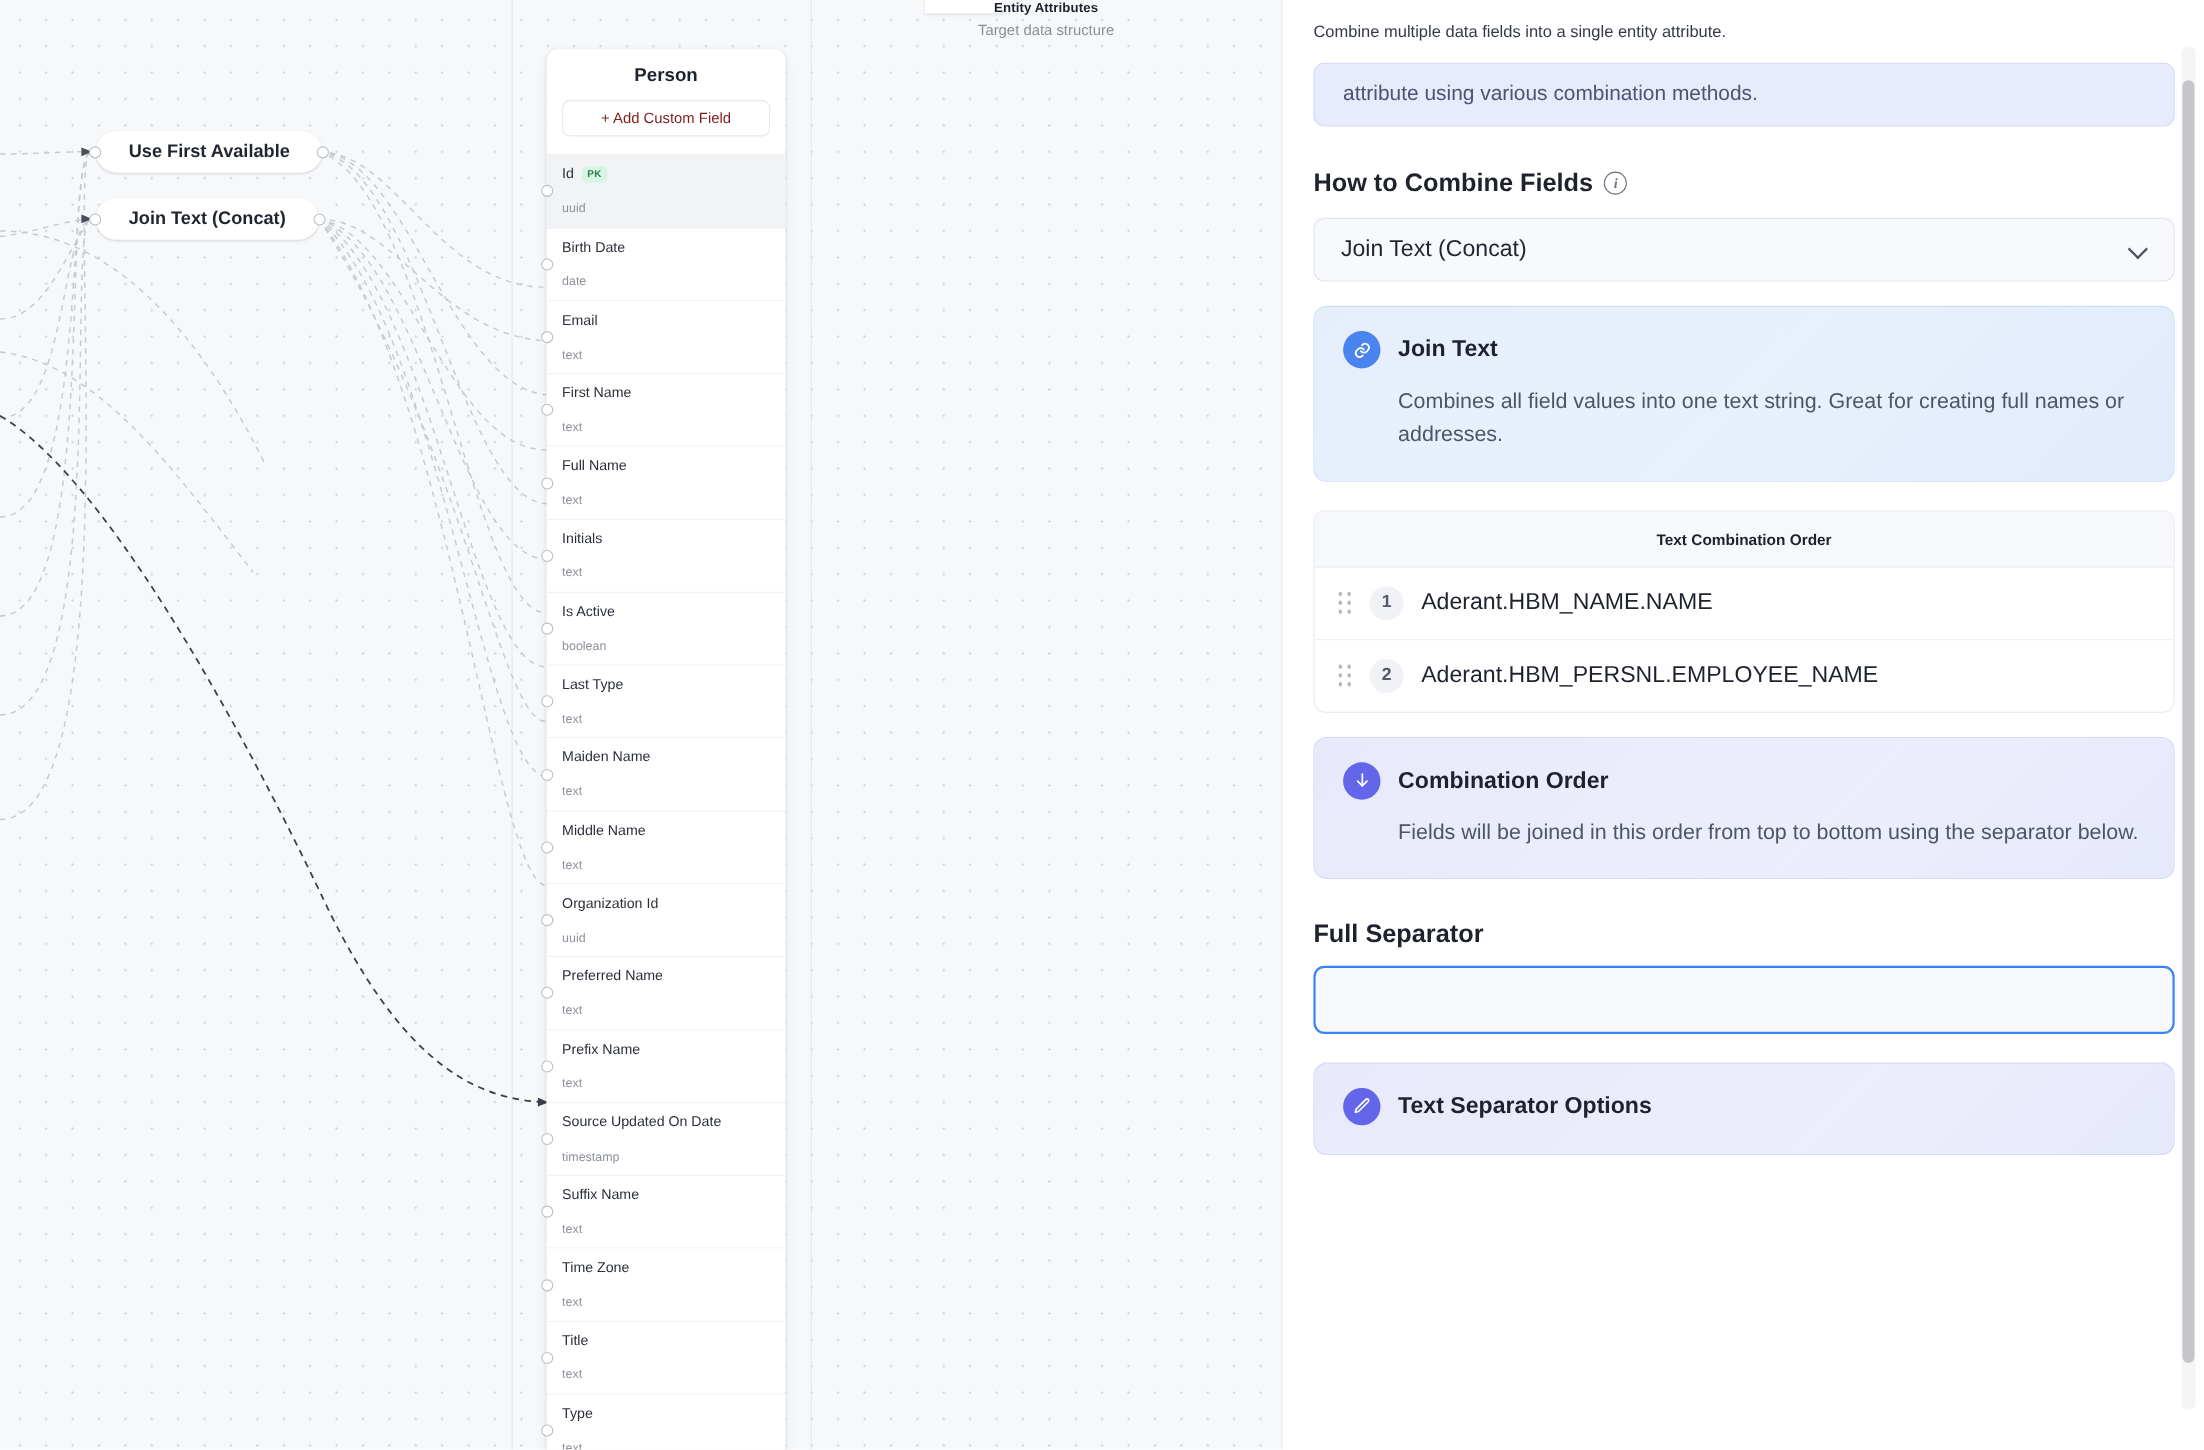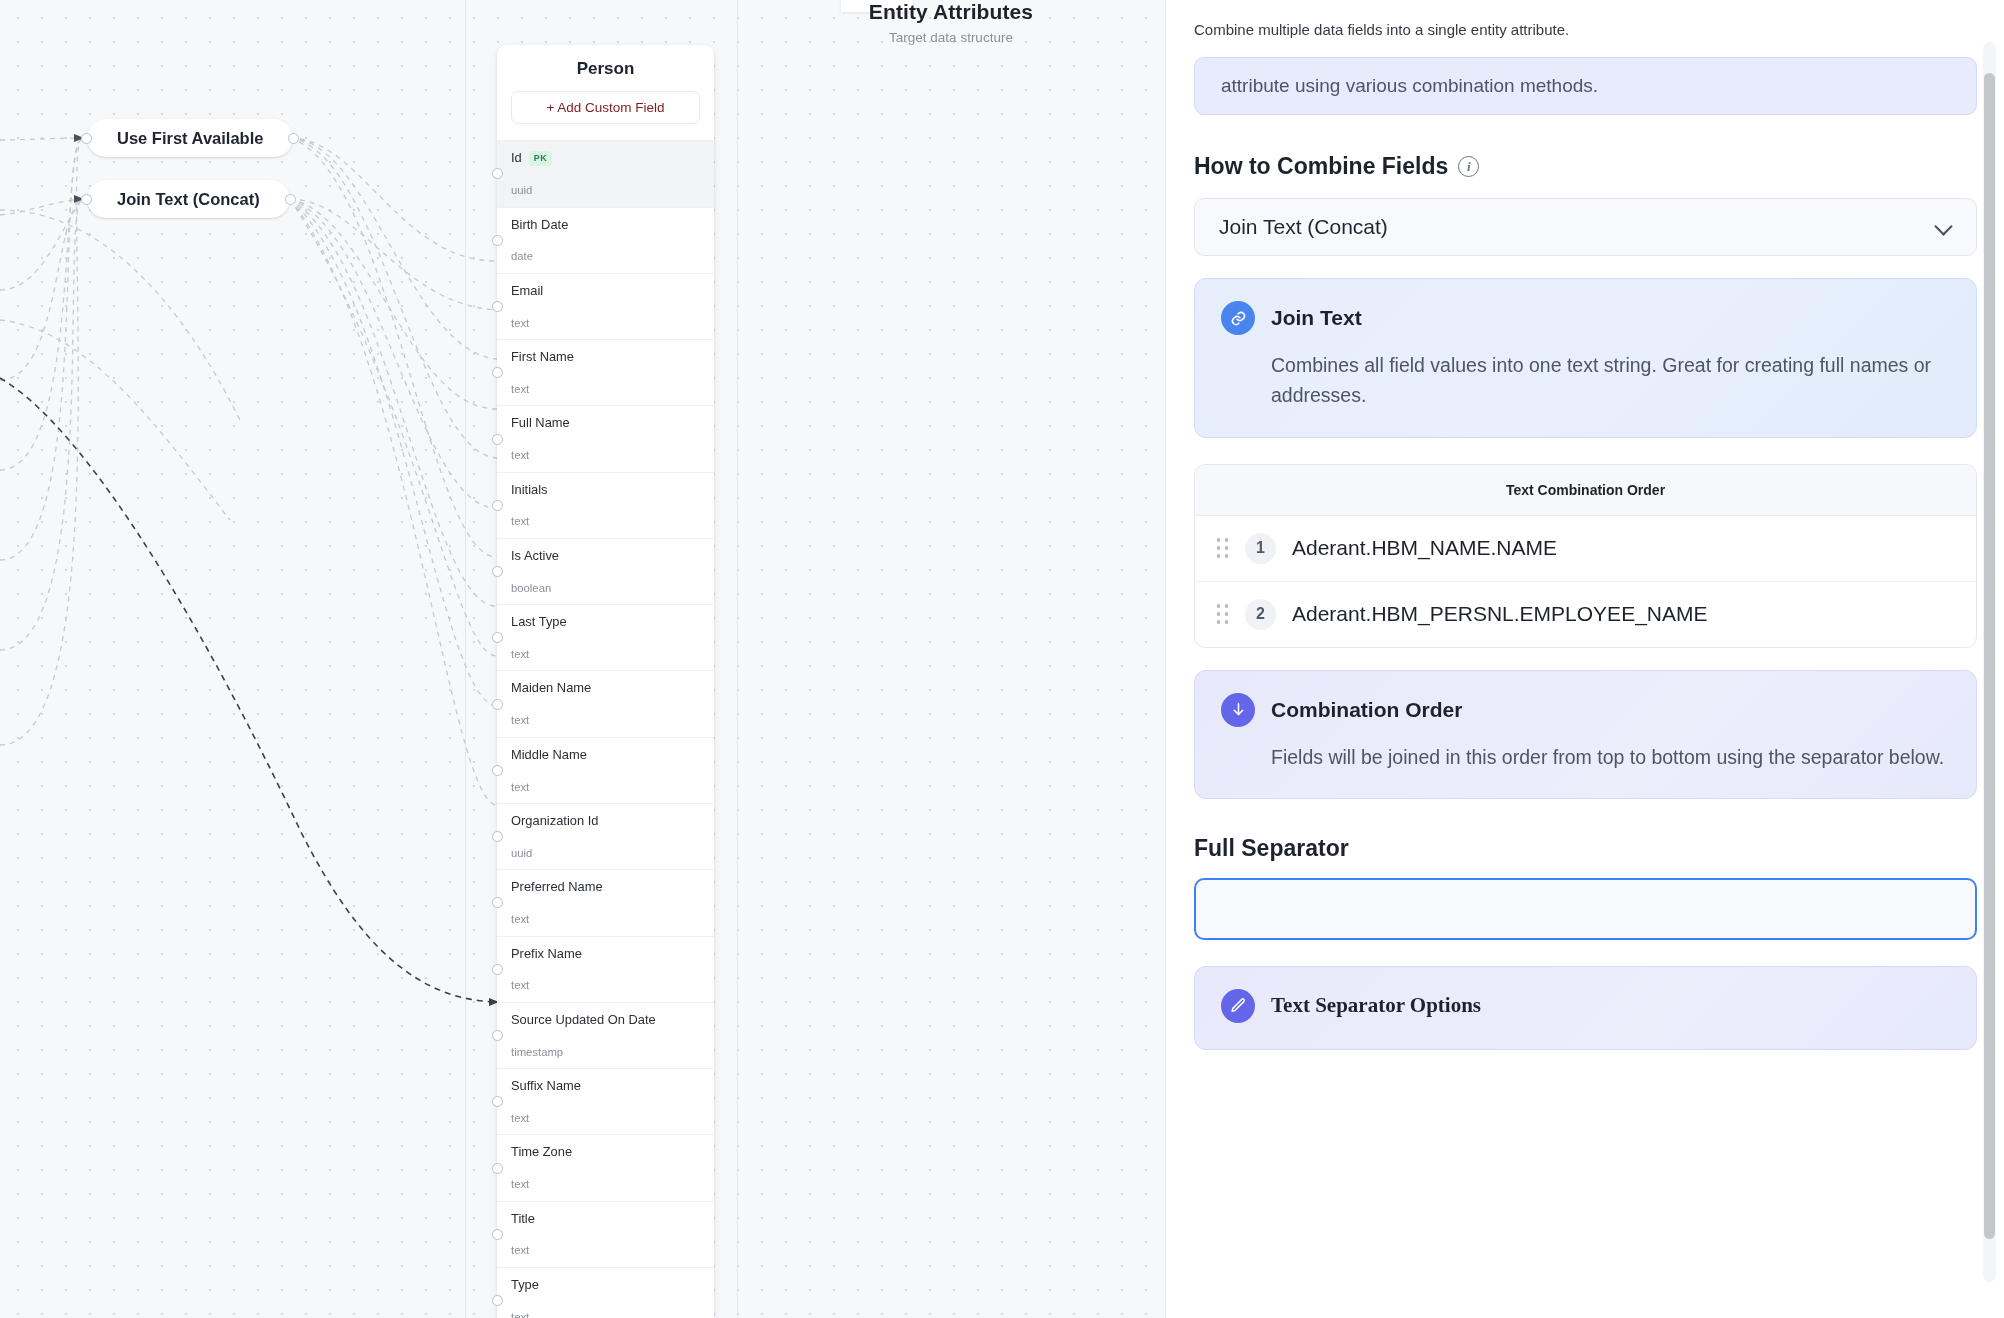--- a/index.html
+++ b/index.html
@@ -47,21 +47,21 @@
   }
   .port.left  { left: -6px; }
   .port.right { right: -6px; }
 
   
   .entity-head {
     position: absolute; left: 737px; width: 428px; top: 0px;
     text-align: center; pointer-events: none;
   }
   .entity-head .t {
-    font-size: 21px; font-weight: 700; color: #1e222b; letter-spacing: .1px;
+    font-size: 12px; font-weight: 700; color: #1e222b; letter-spacing: .1px;
   }
   .entity-head .s {
     font-size: 13.5px; color: #8a9099; margin-top: 6px;
   }
 
   
   .person-card {
     position: absolute; left: 497px; top: 45px; width: 217px;
     background: #ffffff; border-radius: 10px 10px 0 0;
     box-shadow: 0 1px 3px rgba(16,24,40,.10), 0 4px 12px rgba(16,24,40,.05);
@@ -459,21 +459,21 @@
             </svg>
           </span>
           <span class="hl-title">Combination Order</span>
         </div>
         <div class="hl-body">Fields will be joined in this order from top to bottom using the separator below.</div>
       </div>
 
       <div class="field-label">Full Separator</div>
       <input class="sep-input" type="text" value="" style="">
 
-      <div class="hl-card hl-indigo" style="margin-top:26px;font-family:Liberation Serif, serif;">
+      <div class="hl-card hl-indigo" style="margin-top:26px;">
         <div class="hl-head">
           <span class="badge-circle bc-indigo">
             <svg width="17" height="17" viewBox="0 0 24 24" fill="none" stroke="#ffffff" stroke-width="2.2" stroke-linecap="round" stroke-linejoin="round">
               <path d="M16.5 3.5a2.1 2.1 0 0 1 3 3L7 19l-4 1 1-4z"></path>
             </svg>
           </span>
           <span class="hl-title">Text Separator Options</span>
         </div>
       </div>
 

